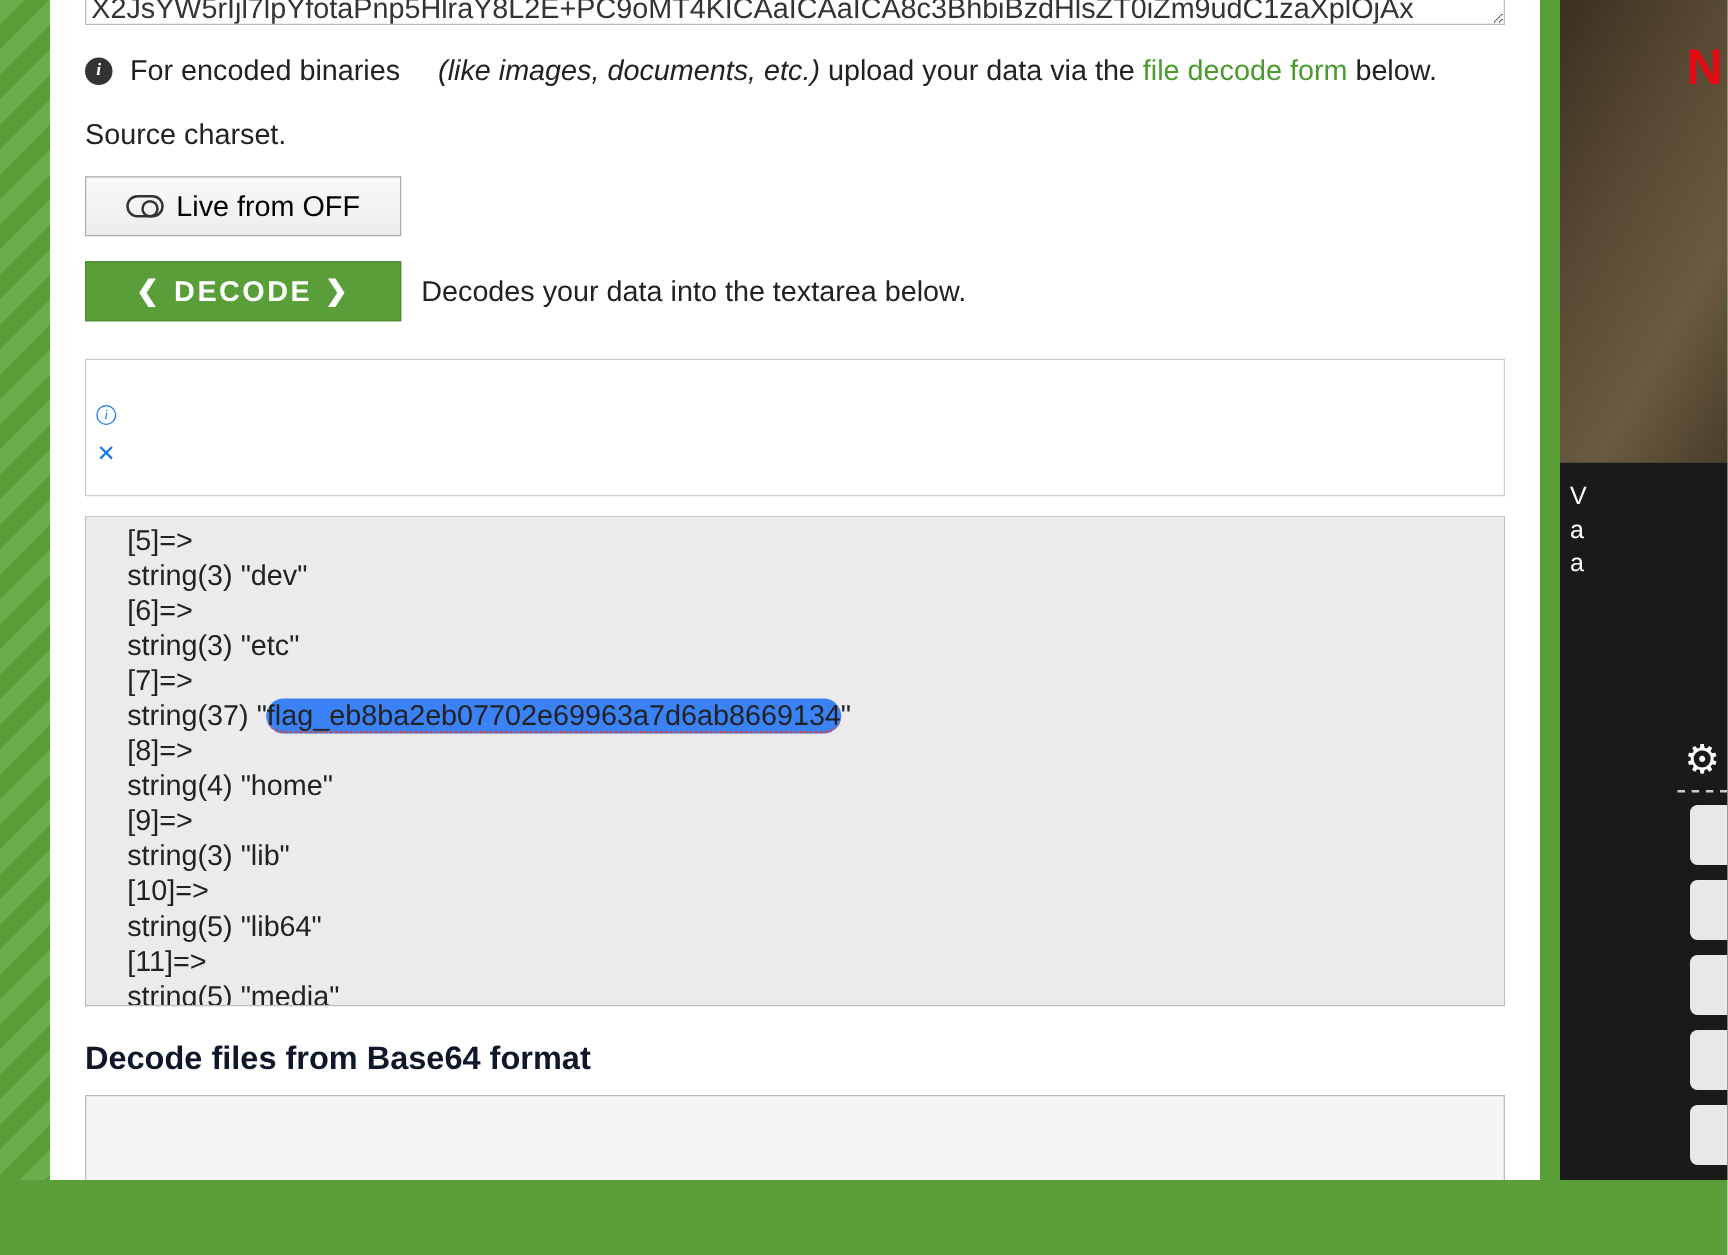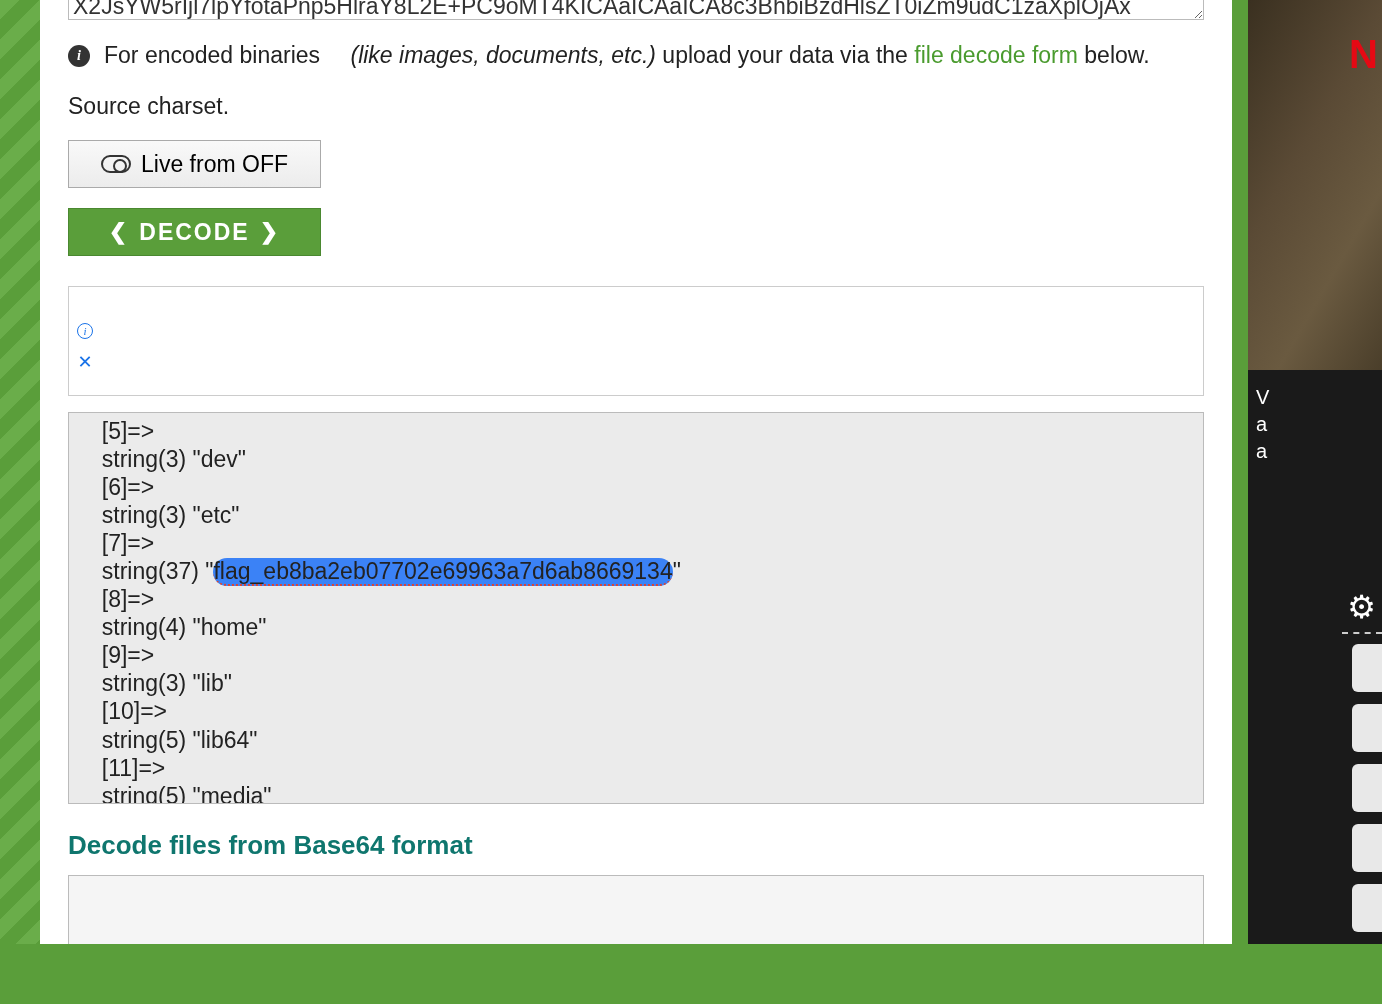--- a/index.html
+++ b/index.html
@@ -265,21 +265,21 @@
     }
     .highlighted-flag {
       background: #3b82f6;
       border-bottom: 2px dotted #d43;
       border-radius: 14px;
     }
     .section-heading {
       font-size: 26px;
       font-weight: bold;
       padding: 26px 28px 14px 28px;
-      color: #0f766e;
+      color: #0f172a;
     }
     .file-upload-box {
       margin: 0 28px;
       border: 1px solid #bbb;
       background: #f5f5f5;
       height: 70px;
     }
     .right-gap {
       width: 16px;
       background: #5a9e3a;
@@ -378,20 +378,21 @@
         <span>Live from OFF</span>
       </button>
     </div>
 
     <div class="control-row">
       <button class="decode-btn">
         <span class="chevron">❮</span>
         <span>DECODE</span>
         <span class="chevron">❯</span>
       </button>
+      <span class="control-desc">Decodes your data into the textarea below.</span>
     </div>
 
     <div class="ad-box">
       <div class="ad-side-icons">
         <span class="ad-info-circle">i</span>
         <span class="ad-close-x">✕</span>
       </div>
     </div>
 
     <div class="output-box"><span>  [5]=&gt;</span>

